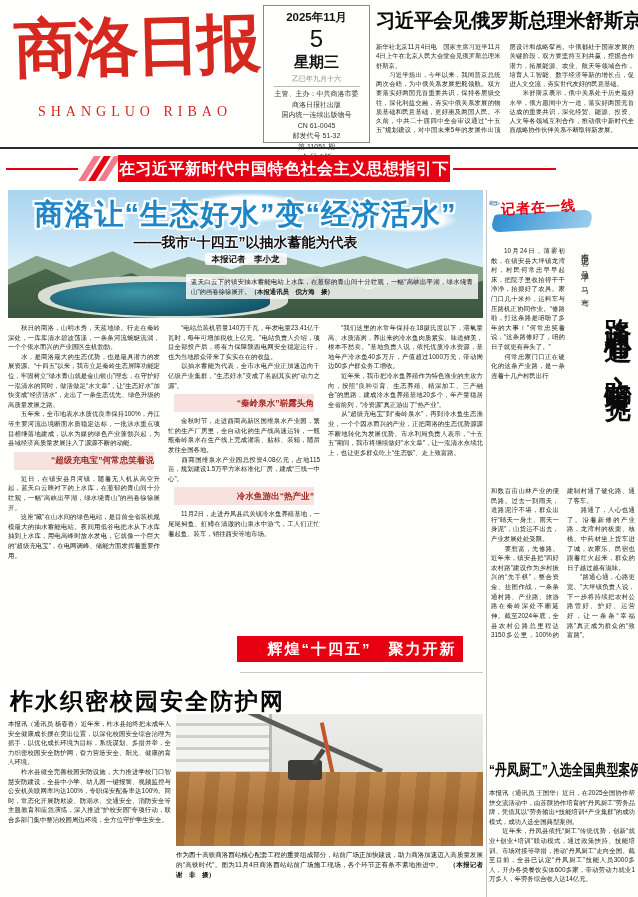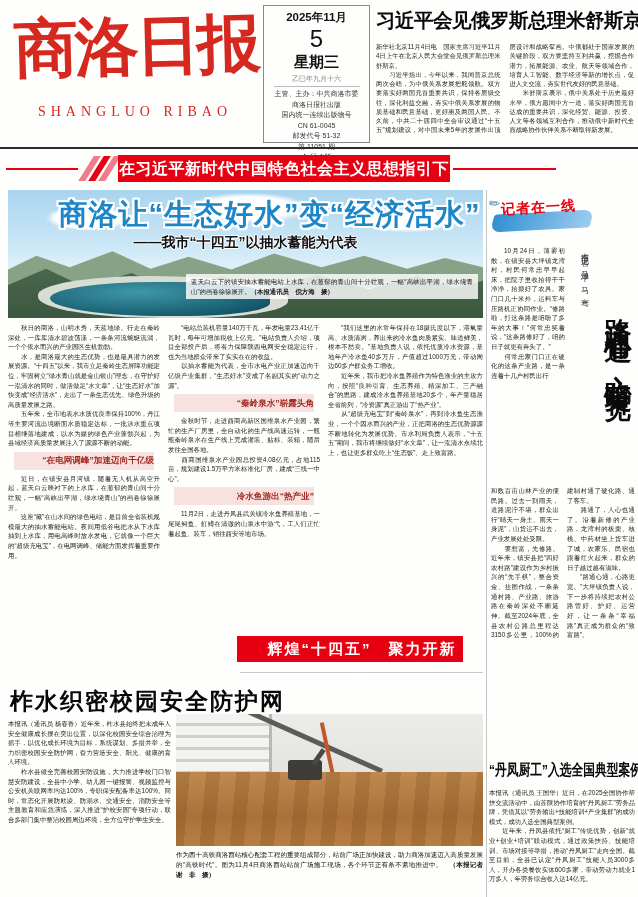--- a/index.html
+++ b/index.html
@@ -74,21 +74,20 @@
     clip-path:polygon(0 45%,8% 18%,16% 48%,26% 25%,35% 55%,45% 30%,55% 58%,65% 28%,76% 52%,86% 30%,94% 50%,100% 38%,100% 100%,0 100%); }
   .shore { left:30px; top:86px; width:250px; height:42px; background:#d8ddd4;
     border-radius:45% 55% 40% 50%; }
   .lake { left:42px; top:92px; width:220px; height:34px;
     background:radial-gradient(at 40% 30%,#3e97a8,#16596d 75%,#0d4356);
     border-radius:50% 45% 40% 55%; }
   .lead-title {
     left:0; top:5px; width:100%; text-align:center; font-size:29px; font-weight:900;
     color:#1d86c8; letter-spacing:1px;
     text-shadow:-2px 0 0 #fff,2px 0 0 #fff,0 -2px 0 #fff,0 2px 0 #fff,2px 2px 0 #fff,-2px 2px 0 #fff,2px -2px 0 #fff,-2px -2px 0 #fff;
-    margin-left:24px;
   }
   .lead-sub {
     left:0; top:44px; width:100%; text-align:center; font-size:14px; font-weight:bold; color:#111;
     text-shadow:-1px 0 0 #fff,1px 0 0 #fff,0 -1px 0 #fff,0 1px 0 #fff;
   }
   .lead-byline { left:0; top:64px; width:100%; text-align:center; font-size:8.5px; }
   .lead-byline span { background:rgba(255,255,255,.85); padding:1px 7px; border-radius:2px; color:#111; font-weight:bold; }
   .lead-caption {
     left:178px; top:84px; width:292px; background:rgba(255,255,255,.82);
     font-size:6.4px; line-height:1.5; padding:3px 5px; color:#111;
@@ -197,28 +196,29 @@
   <div class="abs banner-line" style="left:453px; width:103px;"></div>
 
   <div class="abs lead-photo clip">
     <div class="abs sky"></div>
     <div class="abs mtn-far"></div>
     <div class="abs mtn-near"></div>
     <div class="abs shore"></div>
     <div class="abs lake"></div>
     <div class="abs lead-title">商洛让“生态好水”变“经济活水”</div>
     <div class="abs lead-sub">——我市“十四五”以抽水蓄能为代表</div>
+    <div class="abs lead-byline"><span>本报记者　李小龙</span></div>
     <div class="abs lead-caption jt"><span>蓝天白云下的镇安抽水蓄能电站上水库，在葱郁的青山间十分壮观，一幅“高峡出平湖，绿水绕青山”的画卷徐徐展开。</span><b>（本报通讯员　倪方海　摄）</b></div>
   </div>
 
   <div class="abs colA body-col jt clip">
     <div class="pre" style="text-indent:13px;">秋日的商洛，山明水秀，天蓝地绿。行走在秦岭深处，一库库清水碧波荡漾，一条条河流蜿蜒流淌，一个个依水而兴的产业园区生机勃勃。
 　　水，是商洛最大的生态优势，也是最具潜力的发展资源。“十四五”以来，我市立足秦岭生态屏障功能定位，牢固树立“绿水青山就是金山银山”理念，在守护好一泓清水的同时，做活做足“水文章”，让“生态好水”加快变成“经济活水”，走出了一条生态优先、绿色升级的高质量发展之路。
 　　五年来，全市地表水水质优良率保持100%，丹江等主要河流出境断面水质稳定达标，一批涉水重点项目相继落地建成，以水为媒的绿色产业蓬勃兴起，为县域经济高质量发展注入了源源不断的动能。</div>
-    <div class="subhead">“在电网调峰”加速迈向千亿级</div>
+    <div class="subhead">“超级充电宝”何常忠笑着说</div>
     <div class="pre" style="text-indent:13px;">近日，在镇安县月河镇，随着无人机从高空升起，蓝天白云映衬下的上水库，在葱郁的青山间十分壮观，一幅“高峡出平湖，绿水绕青山”的画卷徐徐展开。
 　　这座“藏”在山水间的绿色电站，是目前全省装机规模最大的抽水蓄能电站。夜间用低谷电把水从下水库抽到上水库，用电高峰时放水发电，它就像一个巨大的“超级充电宝”，在电网调峰、储能方面发挥着重要作用。</div>
   </div>
   <div class="abs colB body-col jt clip">
     <div class="pre" style="text-indent:13px;">“电站总装机容量140万千瓦，年发电量23.41亿千瓦时，每年可增加税收上亿元。”电站负责人介绍，项目全部投产后，将有力保障陕西电网安全稳定运行，也为当地群众带来了实实在在的收益。
 　　以抽水蓄能为代表，全市水电产业正加速迈向千亿级产业集群，“生态好水”变成了名副其实的“动力之源”。</div>
     <div class="subhead">“秦岭泉水”崭露头角</div>
     <div class="pre" style="text-indent:13px;">金秋时节，走进西商高新区国维泉水产业园，繁忙的生产厂房里，全自动化的生产线高速运转，一瓶瓶秦岭泉水在生产线上完成灌装、贴标、装箱，随后发往全国各地。
 　　西商国维泉水产业园总投资4.08亿元，占地115亩，规划建设1.5万平方米标准化厂房，建成“三线一中心”。</div>
     <div class="subhead">冷水鱼游出“热产业”</div>

